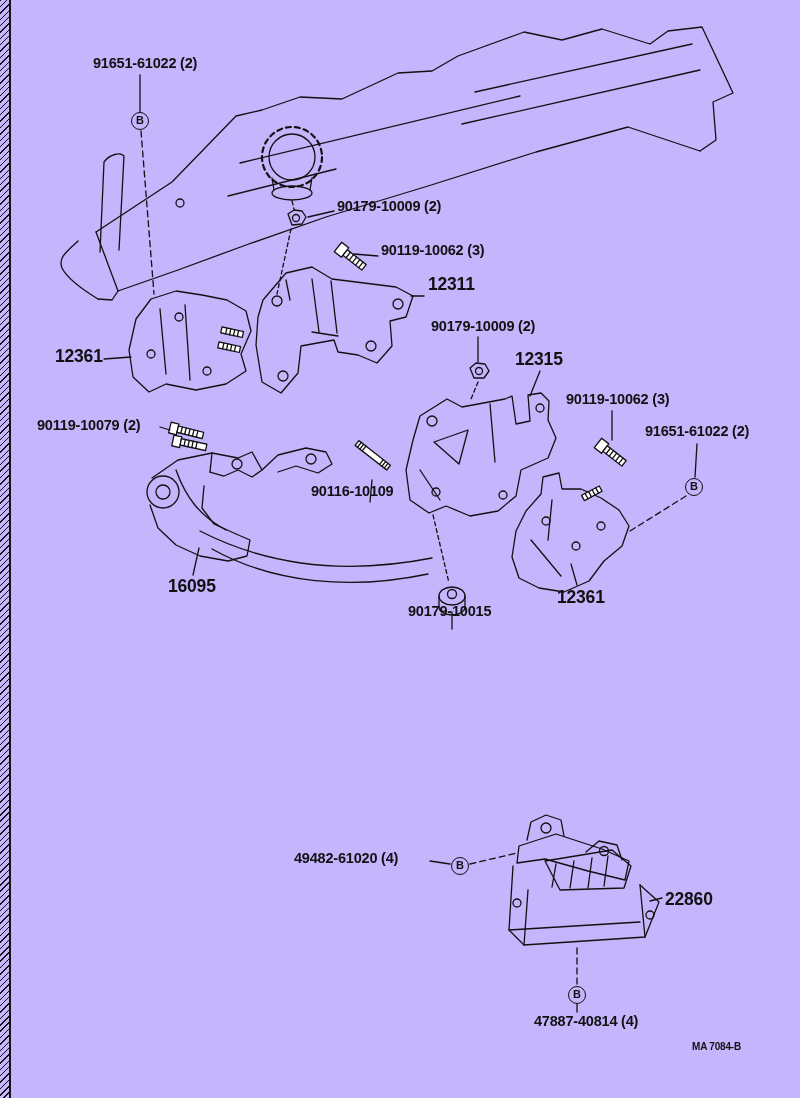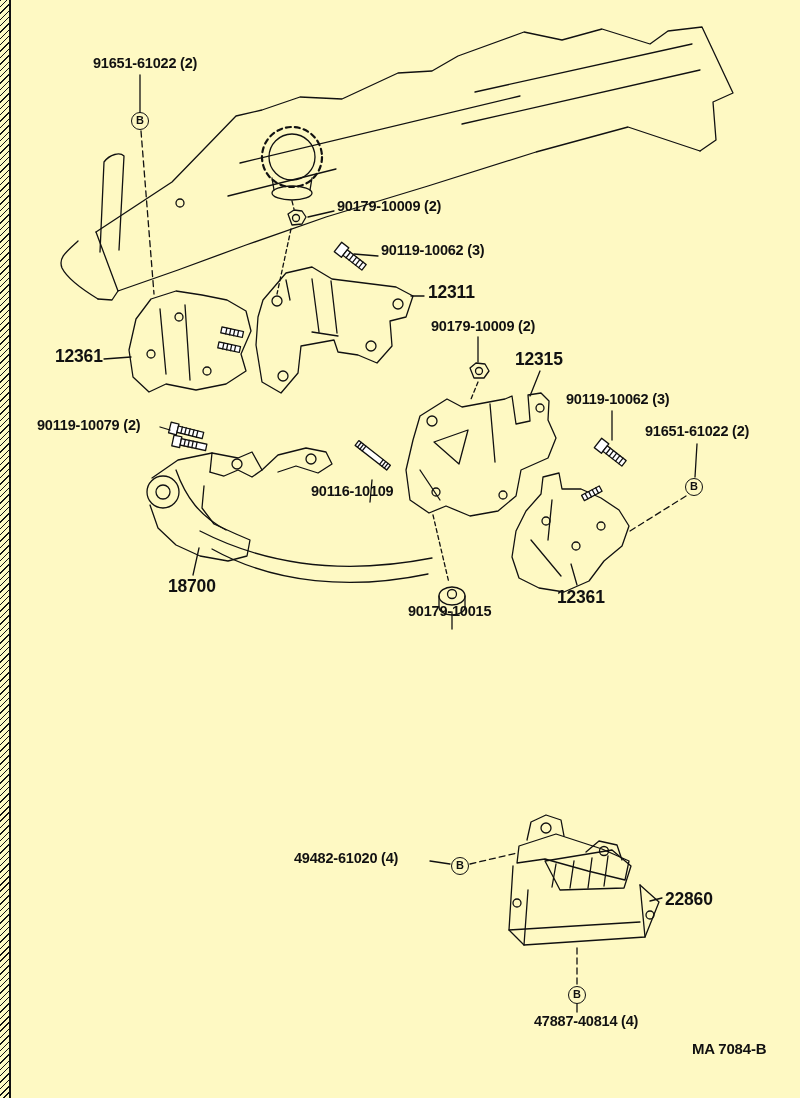--- a/index.html
+++ b/index.html
@@ -1,19 +1,19 @@
 <!DOCTYPE html>
 <html><head>
 <meta charset="utf-8">
 <style>
   html,body{margin:0;padding:0;background:#ffffff;}
   .page{
     position:relative;
     width:800px;height:1098px;
-    background:#fef9c3;
+    background:#c4b5fd;
     font-family:"Liberation Sans", sans-serif;
     overflow:hidden;
   }
   .hatch{
     position:absolute;left:0;top:0;bottom:0;width:9px;
     background:repeating-linear-gradient(135deg,#111 0,#111 1px,transparent 1px,transparent 4.5px);
     border-right:2px solid #111;
   }
   .art{position:absolute;left:0;top:0;}
   .art path,.art circle,.art ellipse,.art rect{
@@ -27,21 +27,21 @@
     position:absolute;white-space:nowrap;color:#111;
     font-weight:bold;font-size:14.5px;line-height:1.1;
     letter-spacing:-0.2px;
   }
   .lg{font-size:17.5px;}
   .bmark{
     position:absolute;width:18px;height:18px;box-sizing:border-box;
     border:1.7px solid #111;border-radius:50%;
     color:#111;font-weight:bold;font-size:11px;line-height:14.5px;text-align:center;
   }
-  .footer{font-size:15px;}
+  .footer{font-size:10px;}
 </style>
 </head>
 <body>
 
 <div class="page">
 
   <div class="hatch"></div>
 
   <svg class="art" width="800" height="1098" viewBox="0 0 800 1098" aria-hidden="true">
 
@@ -188,29 +188,29 @@
 
     <path class="dash" d="M141,131 L154,294"></path>
     <path class="dash" d="M686,496 L630,531"></path>
     <path class="dash" d="M470,864 L517,853"></path>
     <path class="dash" d="M577,948 L577,985"></path>
   </svg>
 
   <div class="lbl" style="left:93px;top:56px">91651-61022 (2)</div>
   <div class="lbl" style="left:337px;top:199px">90179-10009 (2)</div>
   <div class="lbl" style="left:381px;top:243px">90119-10062 (3)</div>
-  <div class="lbl lg" style="left:428px;top:283px">12311</div>
+  <div class="lbl lg" style="left:428px;top:275px">12311</div>
   <div class="lbl lg" style="left:55px;top:347px">12361</div>
   <div class="lbl" style="left:431px;top:319px">90179-10009 (2)</div>
   <div class="lbl lg" style="left:515px;top:350px">12315</div>
   <div class="lbl" style="left:566px;top:392px">90119-10062 (3)</div>
   <div class="lbl" style="left:645px;top:424px">91651-61022 (2)</div>
   <div class="lbl" style="left:37px;top:418px">90119-10079 (2)</div>
   <div class="lbl" style="left:311px;top:484px">90116-10109</div>
-  <div class="lbl lg" style="left:168px;top:577px">18700</div>
+  <div class="lbl lg" style="left:168px;top:577px">16095</div>
   <div class="lbl lg" style="left:557px;top:588px">12361</div>
   <div class="lbl" style="left:408px;top:604px">90179-10015</div>
   <div class="lbl" style="left:294px;top:851px">49482-61020 (4)</div>
   <div class="lbl lg" style="left:665px;top:890px">22860</div>
   <div class="lbl" style="left:534px;top:1014px">47887-40814 (4)</div>
 
   <div class="bmark" style="left:131px;top:112px">B</div>
   <div class="bmark" style="left:685px;top:478px">B</div>
   <div class="bmark" style="left:451px;top:857px">B</div>
   <div class="bmark" style="left:568px;top:986px">B</div>

